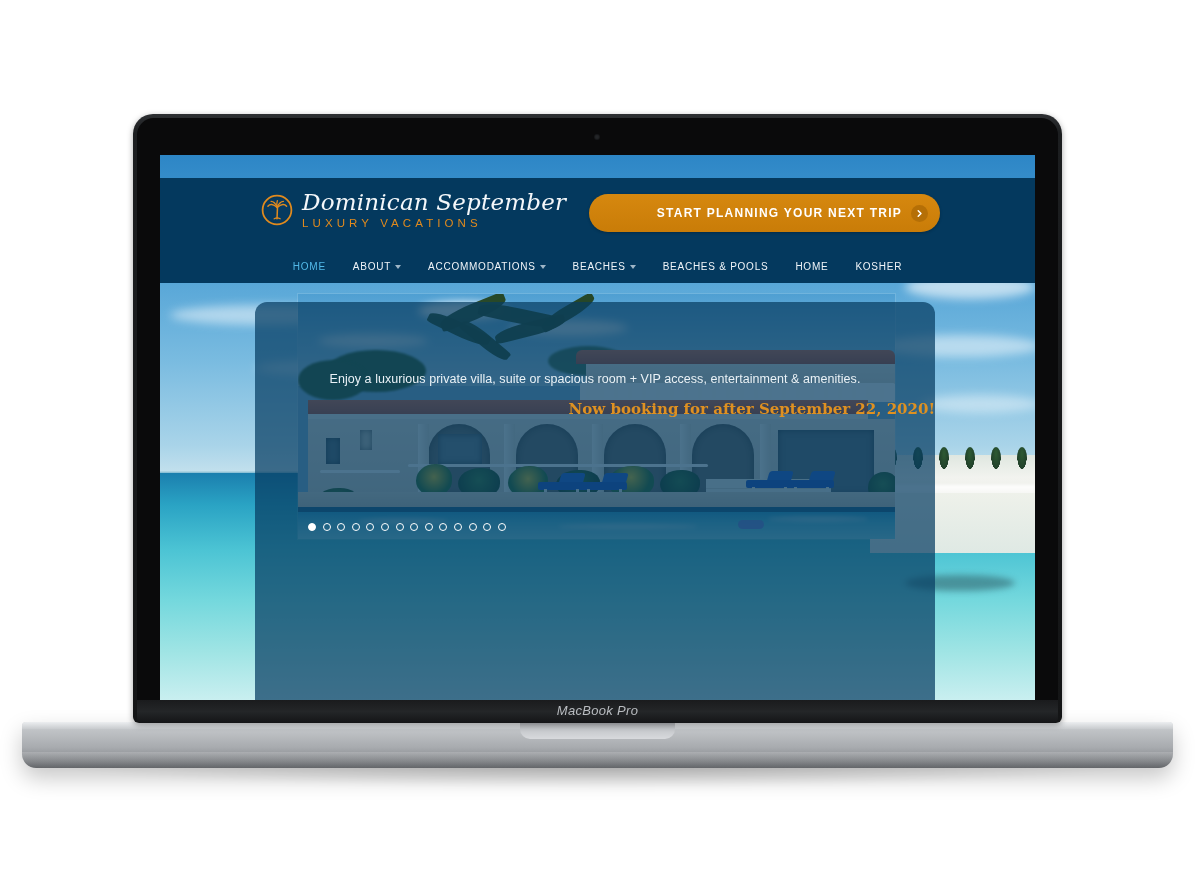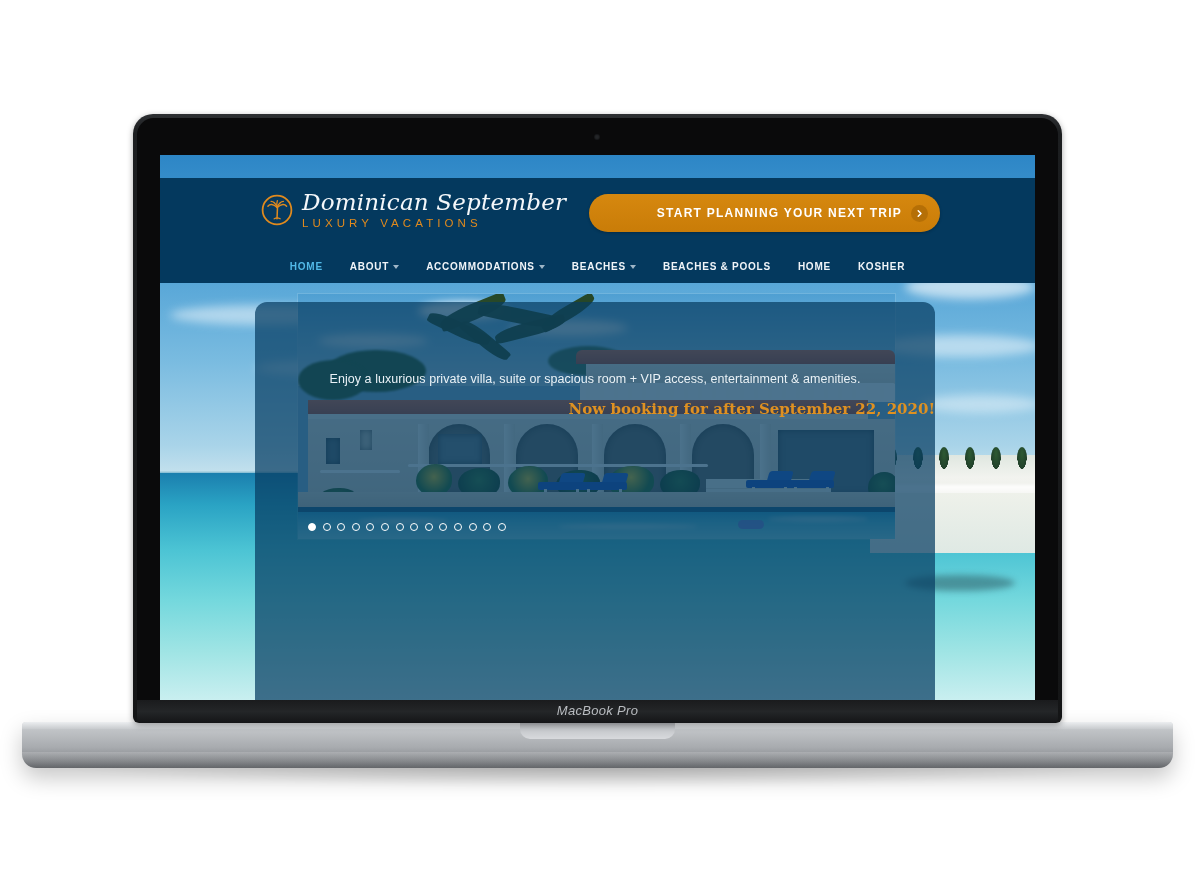--- a/index.html
+++ b/index.html
@@ -157,21 +157,21 @@
     display:flex;align-items:center;justify-content:center;flex:0 0 17px;
   }
 
   
   .nav{
     position:absolute;left:0;top:95px;width:875px;height:33px;
     background:#04395e;z-index:20;
     display:flex;align-items:center;justify-content:center;gap:27px;
   }
   .nav-item{
-    color:#f0f4f8;font-size:10px;font-weight:bold;letter-spacing:.75px;
+    color:#f0f4f8;font-size:10px;font-weight:normal;letter-spacing:.75px;
     white-space:nowrap;cursor:pointer;display:flex;align-items:center;gap:4px;text-align:right;
   }
   .nav-item.active{color:#52b9e8;}
   .caret{
     width:0;height:0;border-left:3.5px solid transparent;border-right:3.5px solid transparent;
     border-top:4px solid #9fb6c7;display:inline-block;
   }
 
   
   .hero-panel{

